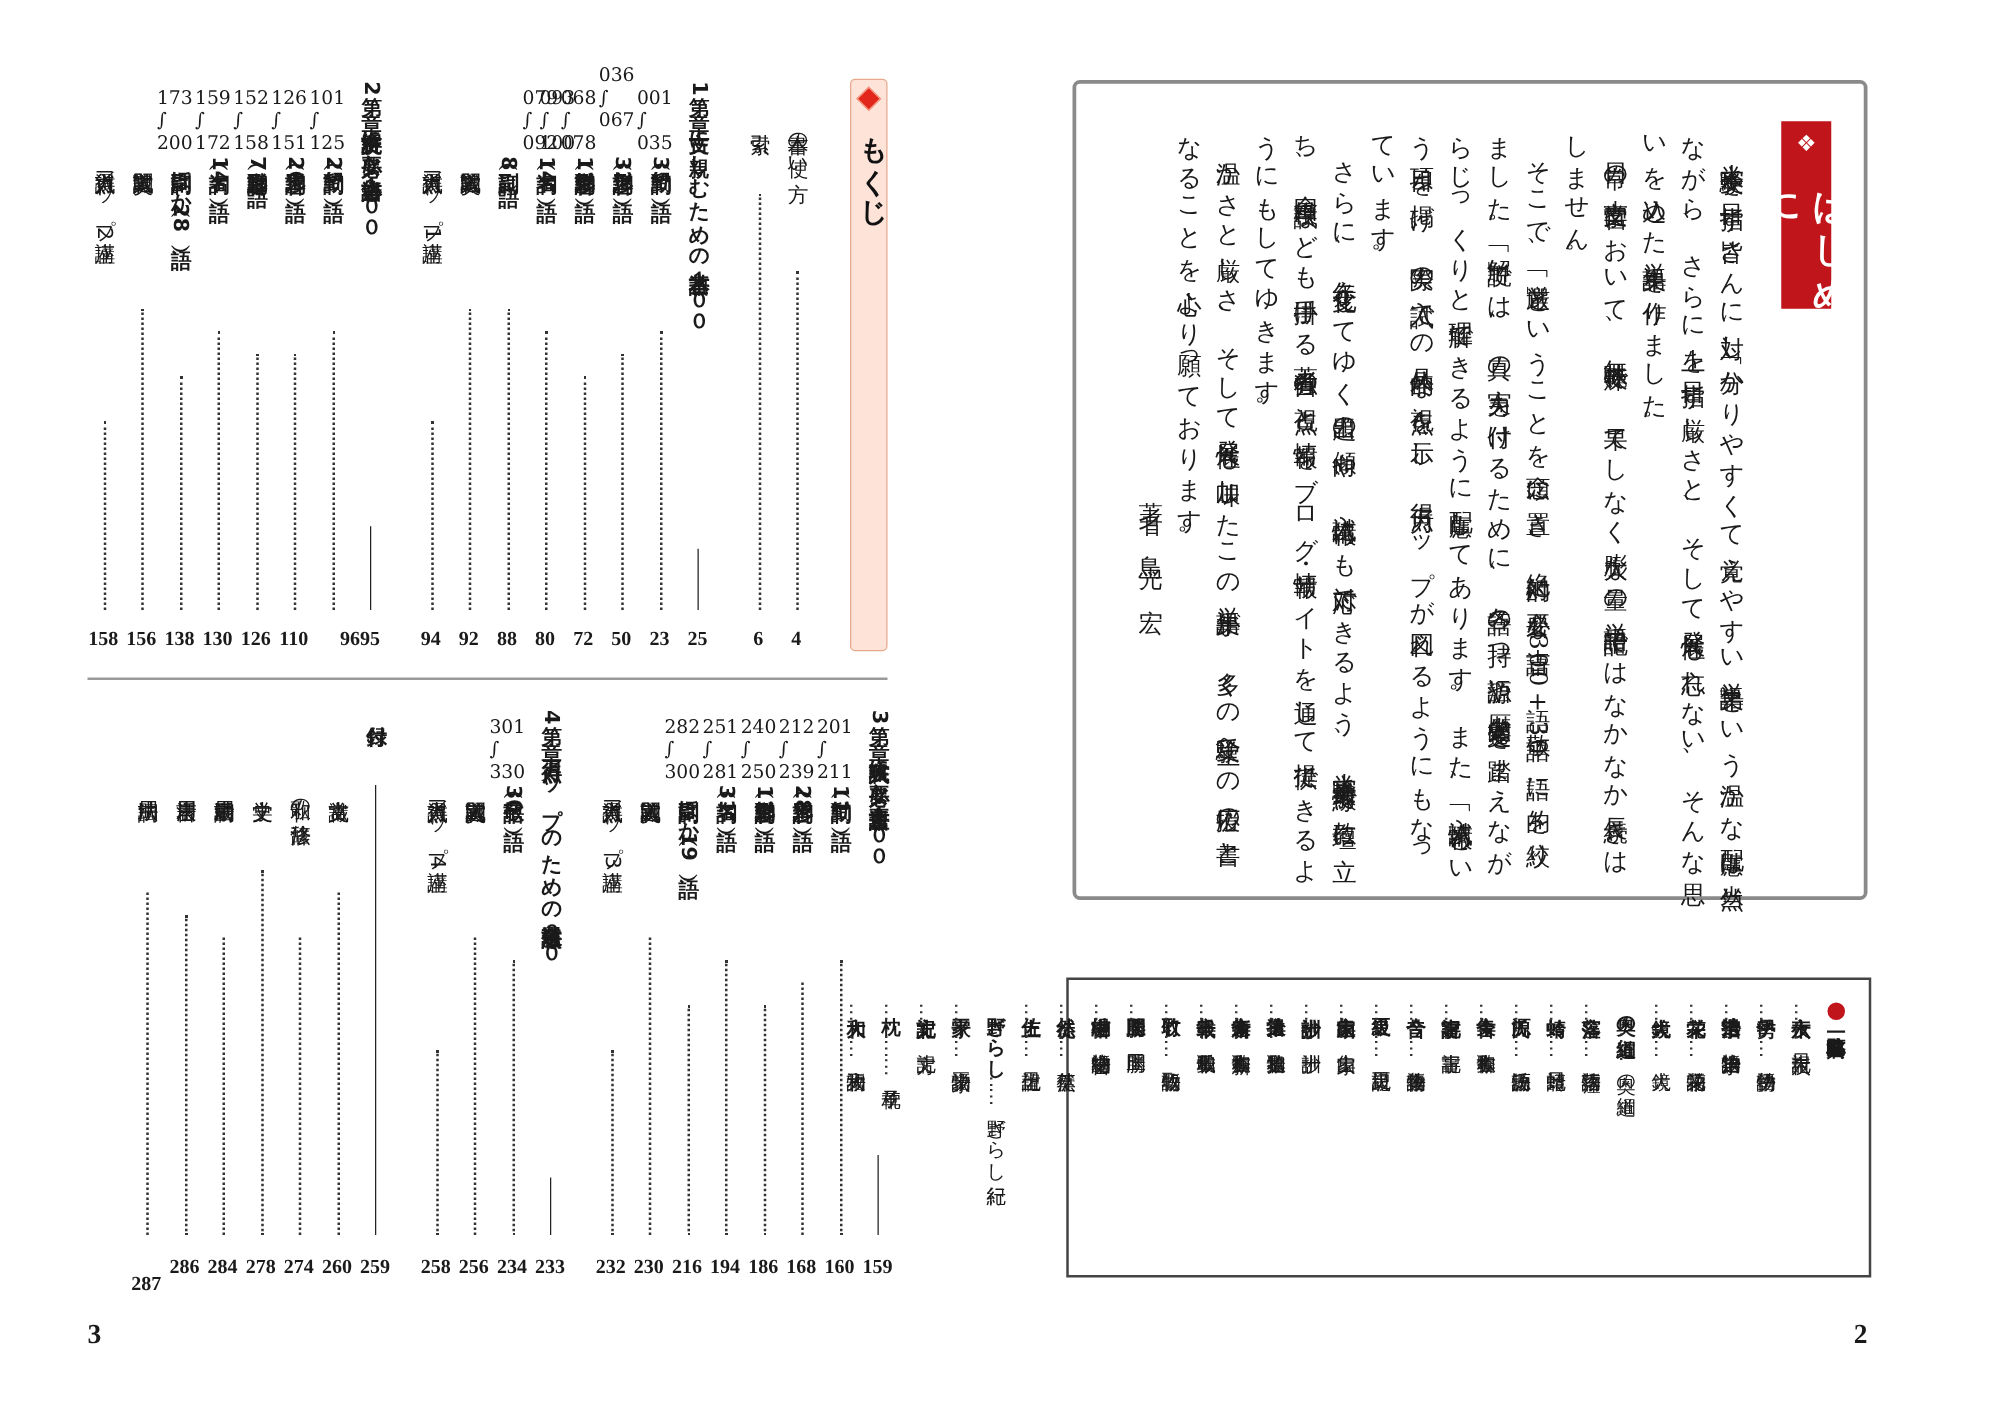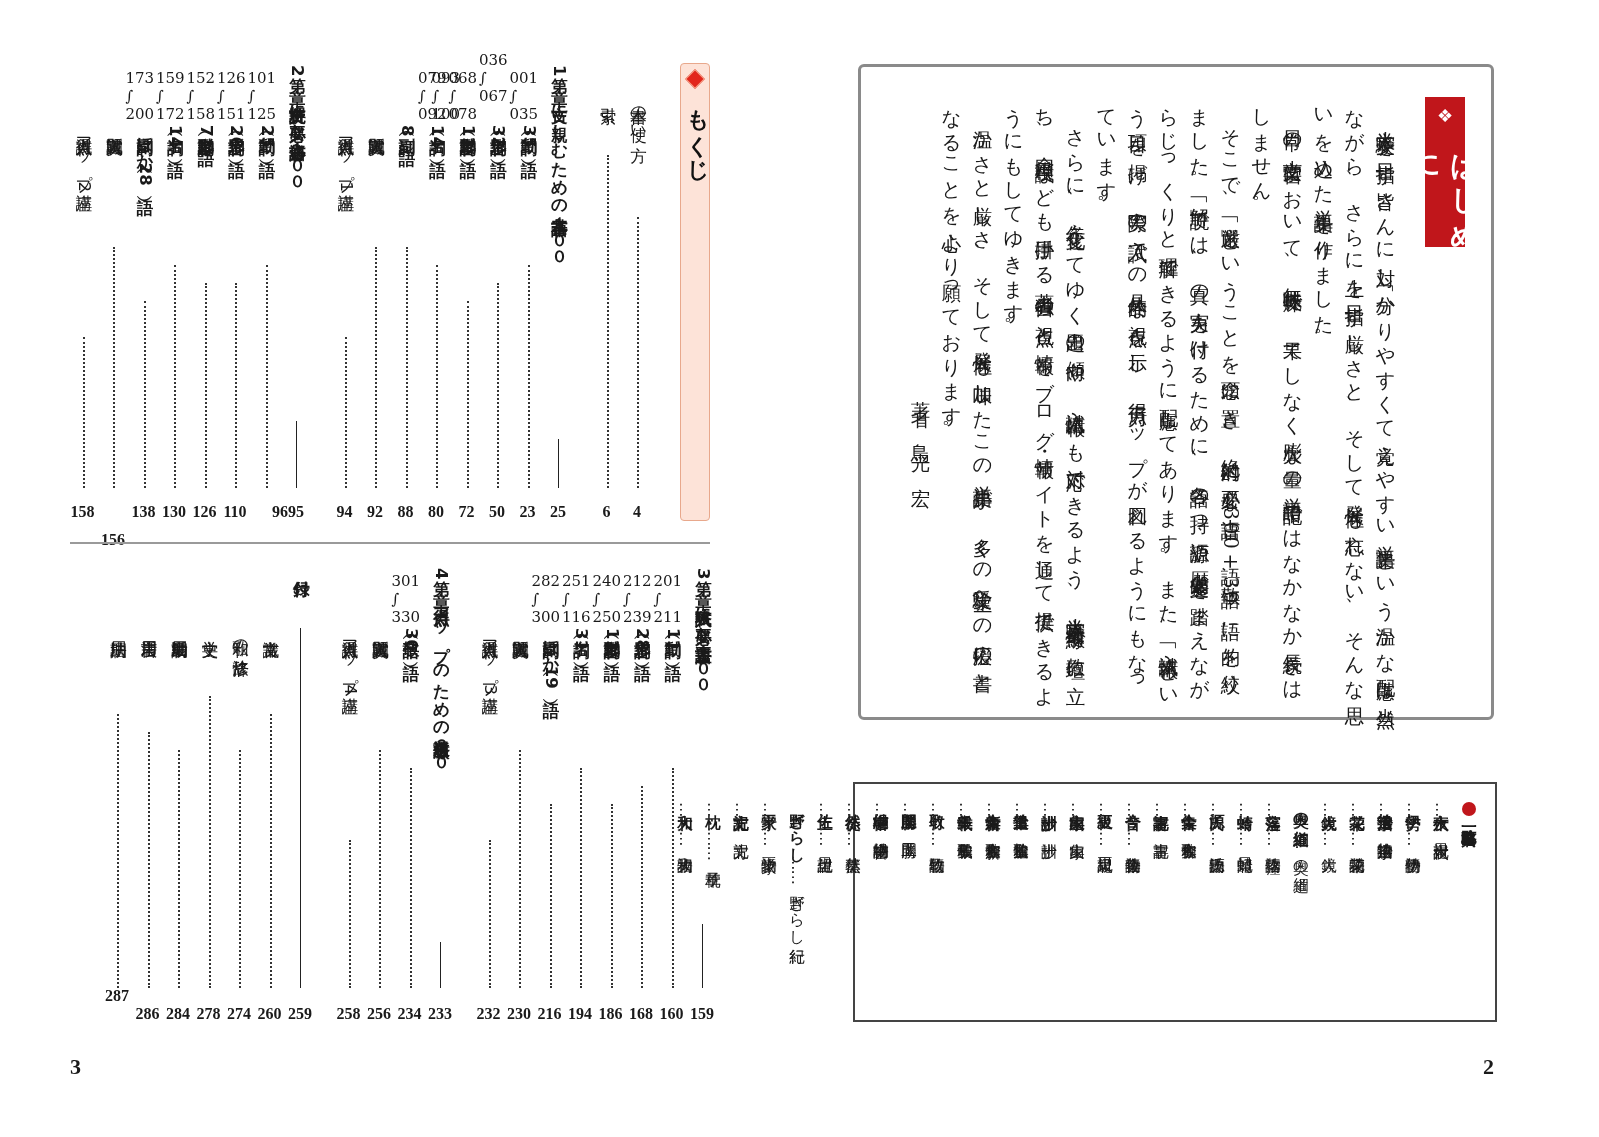--- a/index.html
+++ b/index.html
@@ -115,21 +115,21 @@
       <div class="range" style="left: 156px; top: 69px; position: absolute; font-size: 15px;"><span>159</span><br><span>∫</span><br><span>172</span></div>
       <div class="toc-col" style="font-weight: bold; left: 164px; top: 125px;"><span class="title">名詞（14語）</span></div>
       <div class="leader-line" style="left: 174px; top: 265px; height: 223px;"></div>
       <div class="pnum" style="left: 156px; top: 503px;">130</div>
       <div class="range" style="left: 125.5px; top: 69px; position: absolute; font-size: 15px;"><span>173</span><br><span>∫</span><br><span>200</span></div>
       <div class="toc-col" style="font-weight: bold; left: 133.5px; top: 125px;"><span class="title">副詞ほか（28語）</span></div>
       <div class="leader-line" style="left: 143.5px; top: 301px; height: 187px;"></div>
       <div class="pnum" style="left: 125.5px; top: 503px;">138</div>
       <div class="toc-col" style="left: 103px; top: 125px;"><span class="title">実戦入試問題</span></div>
       <div class="leader-line" style="left: 113px; top: 247px; height: 241px;"></div>
-      <div class="pnum" style="left: 95px; top: 503px; margin-top: 28px;">156</div>
+      <div class="pnum" style="left: 95px; top: 503px;">156</div>
       <div class="toc-col" style="left: 72.5px; top: 125px;"><span class="title">入試得点力アップ講座2</span></div>
       <div class="leader-line" style="left: 82.5px; top: 337px; height: 151px;"></div>
       <div class="pnum" style="left: 64.5px; top: 503px;">158</div>
     </div>
   <div class="divider"></div>
   <div id="toc-bottom">
       <div class="toc-col chapter" style="left: 692px; top: 568px;"><span class="title">第3章　入試攻略に必要な重要古語１００</span></div>
       <div class="dash-line" style="left: 702px; top: 924px; height: 64px;"></div>
       <div class="pnum" style="left: 684px; top: 1005px;">159</div>
       <div class="range" style="left: 653.5px; top: 572px; position: absolute; font-size: 15px;"><span>201</span><br><span>∫</span><br><span>211</span></div>
@@ -137,21 +137,21 @@
       <div class="leader-line" style="left: 671.5px; top: 768px; height: 220px;"></div>
       <div class="pnum" style="left: 653.5px; top: 1005px;">160</div>
       <div class="range" style="left: 623px; top: 572px; position: absolute; font-size: 15px;"><span>212</span><br><span>∫</span><br><span>239</span></div>
       <div class="toc-col" style="font-weight: bold; left: 631px; top: 628px;"><span class="title">形容詞（28語）</span></div>
       <div class="leader-line" style="left: 641px; top: 786px; height: 202px;"></div>
       <div class="pnum" style="left: 623px; top: 1005px;">168</div>
       <div class="range" style="left: 592.5px; top: 572px; position: absolute; font-size: 15px;"><span>240</span><br><span>∫</span><br><span>250</span></div>
       <div class="toc-col" style="font-weight: bold; left: 600.5px; top: 628px;"><span class="title">形容動詞（11語）</span></div>
       <div class="leader-line" style="left: 610.5px; top: 804px; height: 184px;"></div>
       <div class="pnum" style="left: 592.5px; top: 1005px;">186</div>
-      <div class="range" style="left: 562px; top: 572px; position: absolute; font-size: 15px;"><span>251</span><br><span>∫</span><br><span>116</span></div>
+      <div class="range" style="left: 562px; top: 572px; position: absolute; font-size: 15px;"><span>251</span><br><span>∫</span><br><span>281</span></div>
       <div class="toc-col" style="font-weight: bold; left: 570px; top: 628px;"><span class="title">名詞（31語）</span></div>
       <div class="leader-line" style="left: 580px; top: 768px; height: 220px;"></div>
       <div class="pnum" style="left: 562px; top: 1005px;">194</div>
       <div class="range" style="left: 531.5px; top: 572px; position: absolute; font-size: 15px;"><span>282</span><br><span>∫</span><br><span>300</span></div>
       <div class="toc-col" style="font-weight: bold; left: 539.5px; top: 628px;"><span class="title">副詞ほか（19語）</span></div>
       <div class="leader-line" style="left: 549.5px; top: 804px; height: 184px;"></div>
       <div class="pnum" style="left: 531.5px; top: 1005px;">216</div>
       <div class="toc-col" style="left: 509px; top: 628px;"><span class="title">実戦入試問題</span></div>
       <div class="leader-line" style="left: 519px; top: 750px; height: 238px;"></div>
       <div class="pnum" style="left: 501px; top: 1005px; text-align: center;">230</div>
@@ -184,21 +184,21 @@
       <div class="leader-line" style="left: 208.5px; top: 696px; height: 292px;"></div>
       <div class="pnum" style="left: 190.5px; top: 1005px;">278</div>
       <div class="toc-col" style="left: 168px; top: 628px;"><span class="title">助動詞活用表</span></div>
       <div class="leader-line" style="left: 178px; top: 750px; height: 238px;"></div>
       <div class="pnum" style="left: 160px; top: 1005px;">284</div>
       <div class="toc-col" style="left: 137.5px; top: 628px;"><span class="title">用言活用表</span></div>
       <div class="leader-line" style="left: 147.5px; top: 732px; height: 256px;"></div>
       <div class="pnum" style="left: 129.5px; top: 1005px;">286</div>
       <div class="toc-col" style="left: 107px; top: 628px;"><span class="title">助詞用法</span></div>
       <div class="leader-line" style="left: 117px; top: 714px; height: 274px;"></div>
-      <div class="pnum" style="left: 99px; top: 987px;">287</div>
+      <div class="pnum" style="left: 99px; top: 1019px;">287</div>
     </div>
   <div class="folio" style="left:70px; top:1054px;">3</div>
 </div>
 
 <div class="page page-right">
   <div class="preface-box">
     <div class="preface-heading">
       <span class="mark">❖</span>
       <span>はじめに</span>
     </div>

